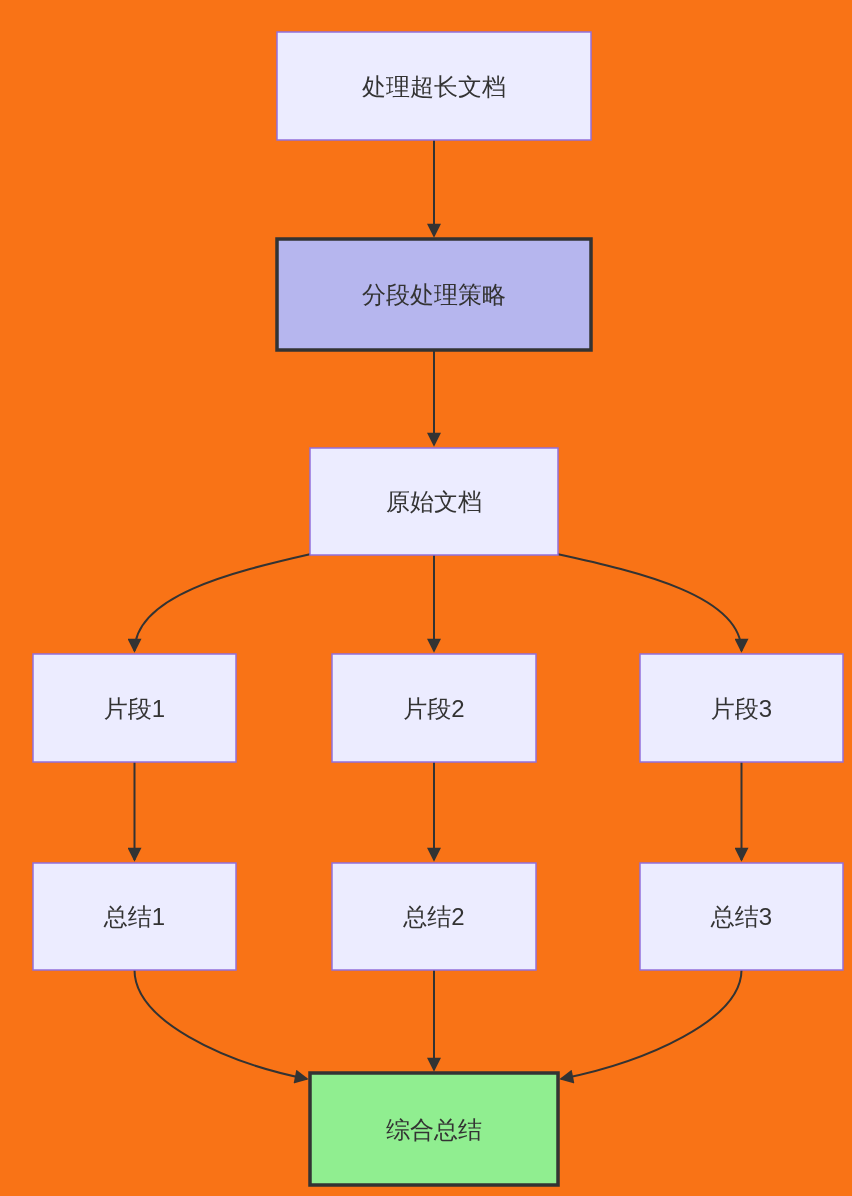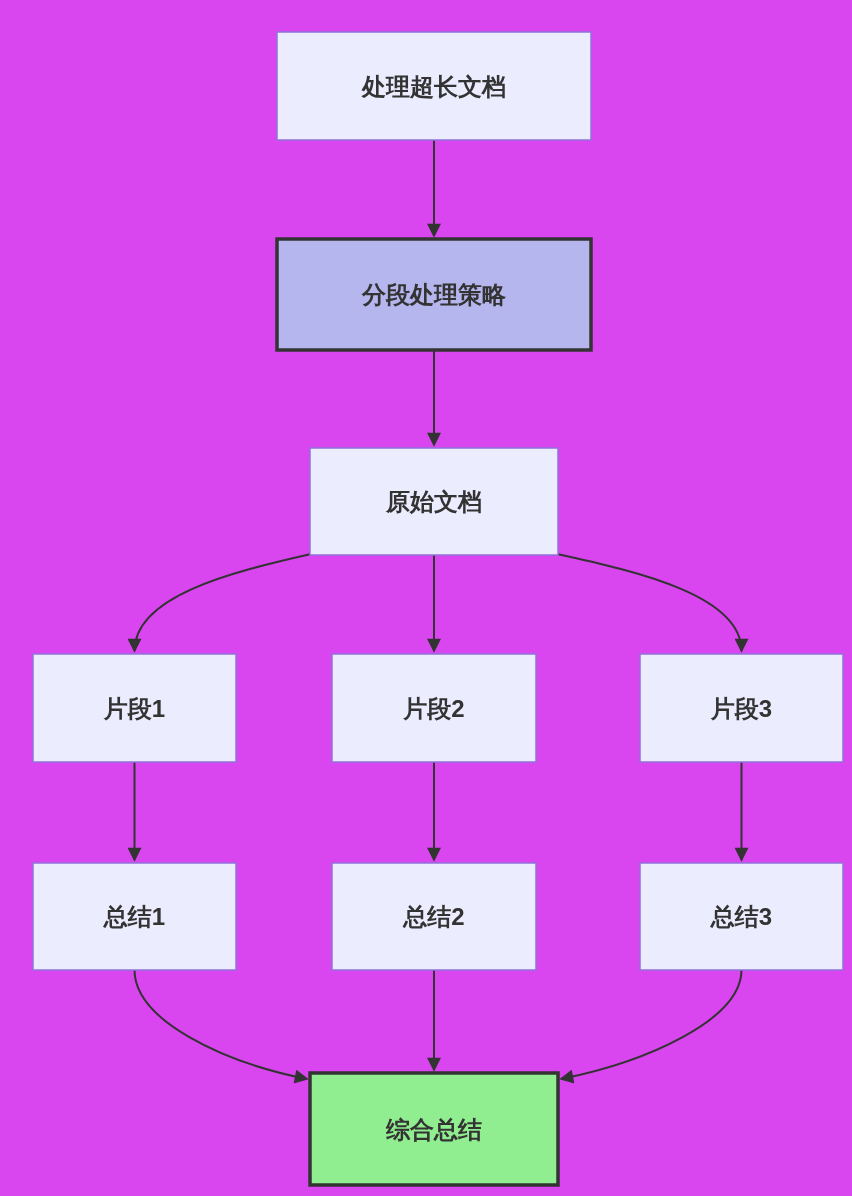--- a/index.html
+++ b/index.html
@@ -4,23 +4,22 @@
 <style>
   html, body {
     margin: 0;
     padding: 0;
     background: #ffffff;
   }
   .canvas {
     position: relative;
     width: 852px;
     height: 1196px;
-    background: #d946ef;
+    background: #f97316;
     font-family: "Liberation Sans", sans-serif;
-    font-weight: bold;
   }
   svg { display: block; }
   text.node-label {
     font-family: "Liberation Sans", sans-serif;
     font-size: 24px;
   }
 </style>
 </head>
 <body>
 

